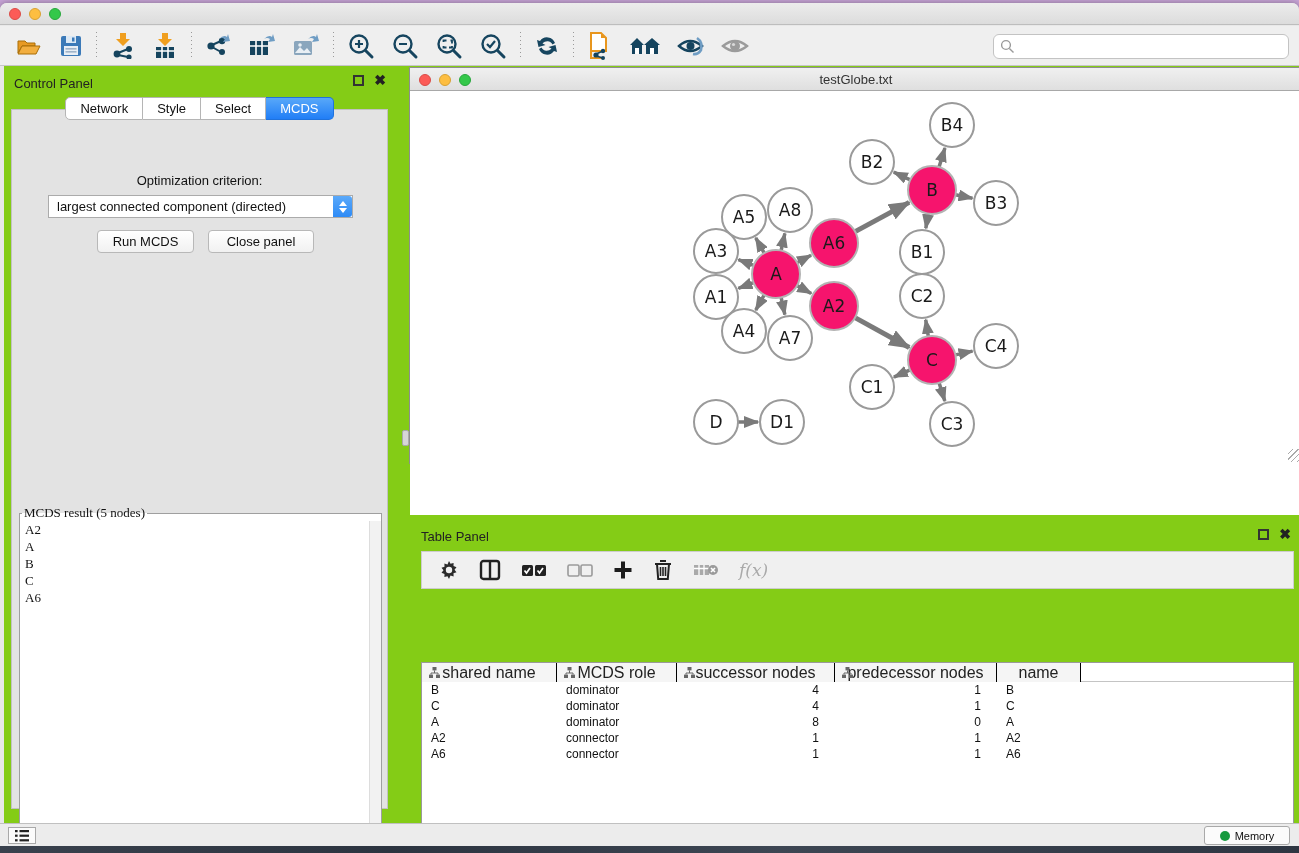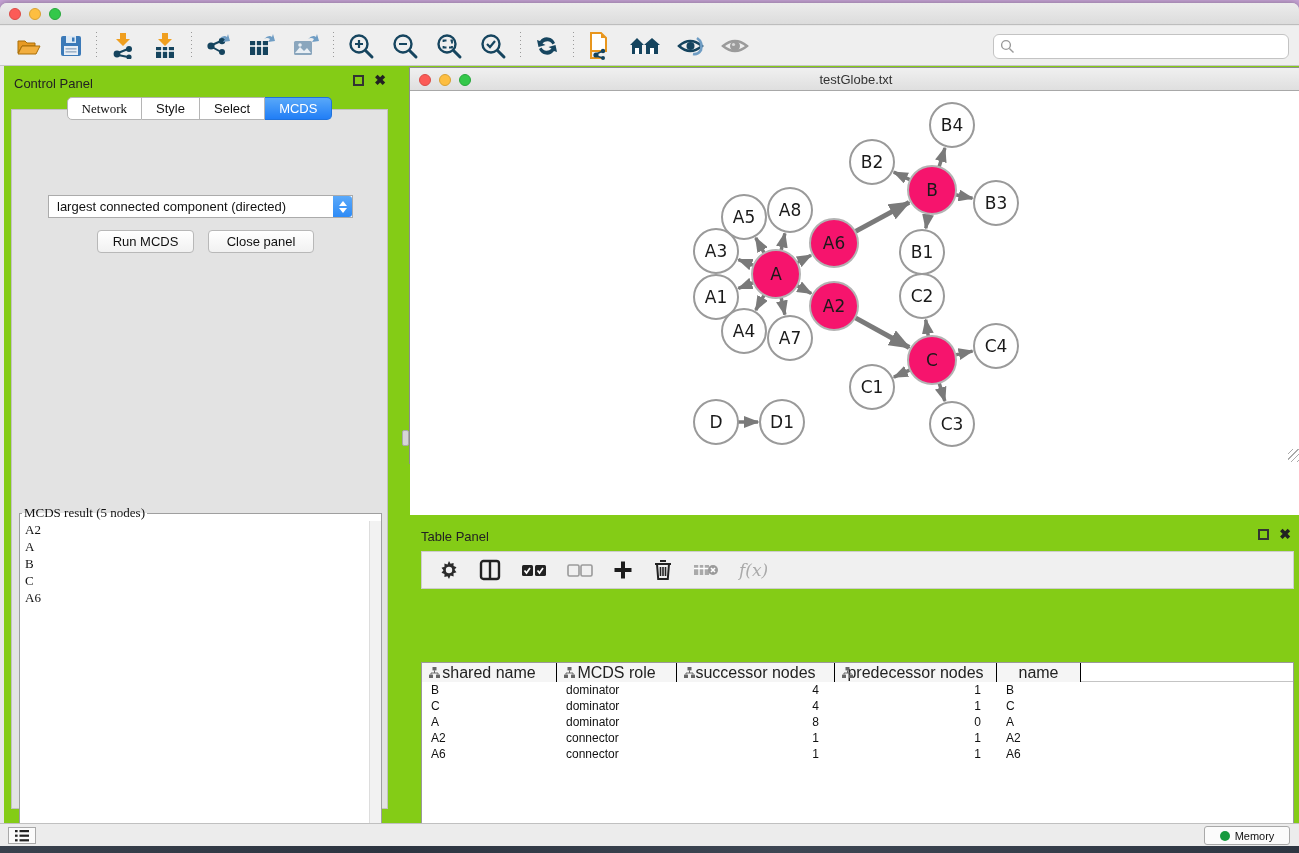--- a/index.html
+++ b/index.html
@@ -46,21 +46,21 @@
   .cpanel .panel-ctrl { right:10px; }
   .float-box { width:11px; height:11px; border:2px solid #333; display:inline-block; }
   .close-x { font-size:14px; font-weight:bold; color:#222; line-height:11px; }
 
   .cp-content { position:absolute; left:7px; top:43px; width:377px; height:700px;
                 background:#e3e3e3; border:1px solid #c2c2c2; }
   .cp-tabs { position:absolute; left:0; right:0; top:-13px; display:flex; justify-content:center; }
   .seg { display:flex; }
   .seg .tab { height:23px; padding:0 14px; background:#fff; border:1px solid #b5b5b5;
               border-left:none; font-size:13px; color:#111; display:flex; align-items:center; }
-  .seg .tab:first-child { border-left:1px solid #b5b5b5; border-radius:5px 0 0 5px;font-family:Liberation Serif, serif; }
+  .seg .tab:first-child { border-left:1px solid #b5b5b5; border-radius:5px 0 0 5px; }
   .seg .tab:last-child { border-radius:0 5px 5px 0; }
   .seg .tab.active { background:linear-gradient(#58a8f9,#217ef6); border-color:#1f72dd; color:#fff; }
 
   .opt-label { position:absolute; left:0; right:0; top:63px; text-align:center; font-size:13px; color:#111; }
   .dropdown { position:absolute; left:36px; top:85px; width:305px; height:23px; background:#fff;
               border:1px solid #ababab; border-radius:0; display:flex; align-items:center; }
   .dropdown .dd-text { flex:1; font-size:13px; padding-left:8px; color:#111; white-space:nowrap; }
   .dd-stepper { width:19px; height:21px; border-radius:0 3px 3px 0;
                 background:linear-gradient(#5aa9fa,#2e8bf6); display:flex; flex-direction:column;
                 align-items:center; justify-content:center; gap:2px; }
@@ -289,20 +289,21 @@
       </div>
       <div class="cp-content">
         <div class="cp-tabs">
             <div class="seg" id="cp-tabs">
               <div class="tab">Network</div>
               <div class="tab">Style</div>
               <div class="tab">Select</div>
               <div class="tab active">MCDS</div>
             </div>
           </div>
+        <div class="opt-label">Optimization criterion:</div>
         <div class="dropdown">
           <span class="dd-text">largest connected component (directed)</span>
           <span class="dd-stepper">
               <span class="dd-up"></span>
               <span class="dd-down"></span>
             </span>
         </div>
         <button class="cp-btn btn-run">Run MCDS</button>
         <button class="cp-btn btn-close">Close panel</button>
 

